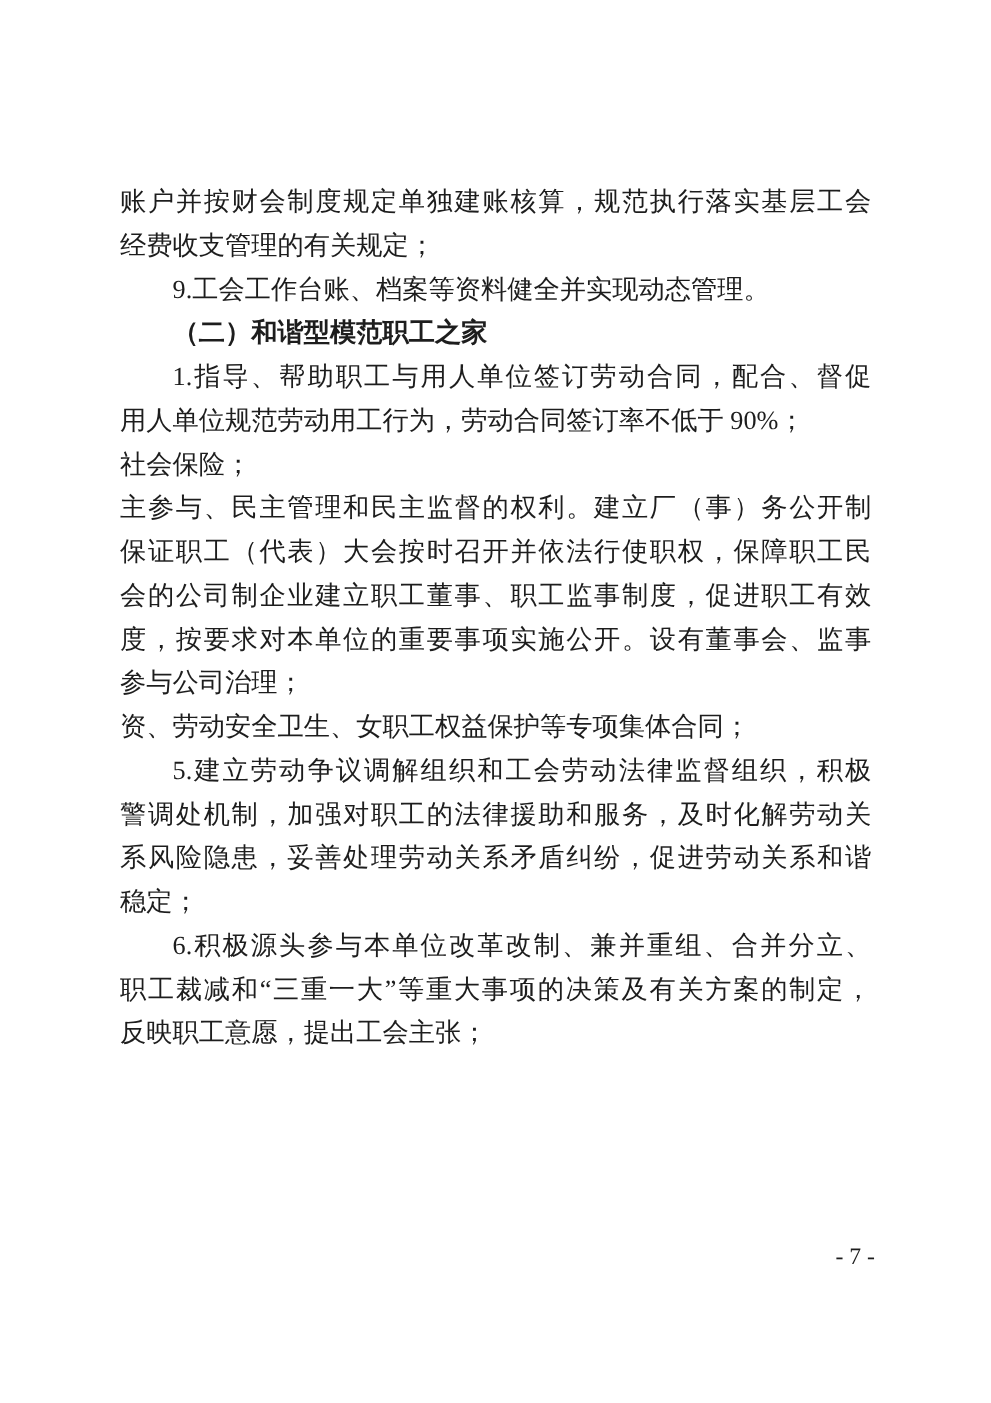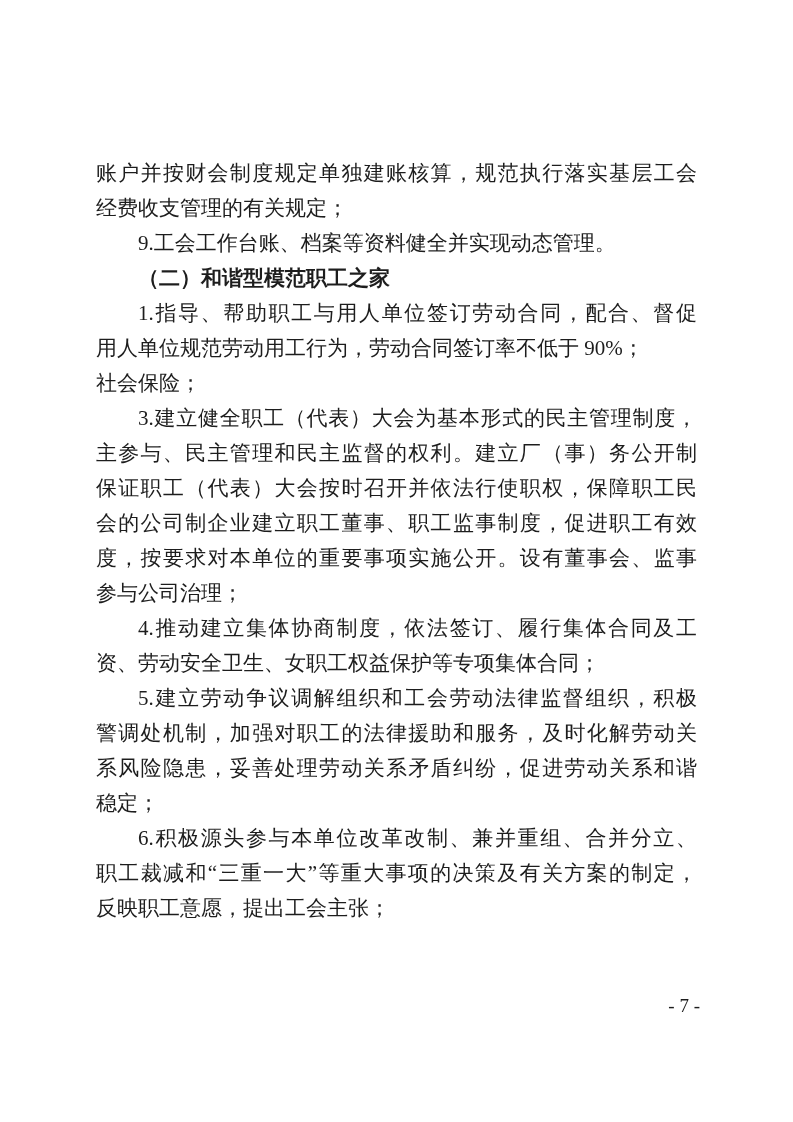--- a/index.html
+++ b/index.html
@@ -8,21 +8,21 @@
     width:793px;
     height:1122px;
     background:#ffffff;
     font-family:"Liberation Serif","DejaVu Serif",serif;
     color:#1d1d1d;
     overflow:hidden;
   }
   .content{
     position:absolute;
     left:96px;
-    top:156px;
+    top:144px;
     width:601px;
   }
   .ln{
     height:35px;
     line-height:35px;
     font-size:21px;
     text-align:justify;
     text-justify:inter-character;
     white-space:nowrap;
   }
@@ -52,27 +52,25 @@
 
 <div class="page">
   <div class="content">
     <div class="ln fill">账户并按财会制度规定单独建账核算，规范执行落实基层工会</div>
     <div class="ln">经费收支管理的有关规定；</div>
     <div class="ln ind">9.工会工作台账、档案等资料健全并实现动态管理。</div>
     <div class="ln ind heading">（二）和谐型模范职工之家</div>
     <div class="ln ind fill">1.指导、帮助职工与用人单位签订劳动合同，配合、督促</div>
     <div class="ln">用人单位规范劳动用工行为，劳动合同签订率不低于 90%；</div>
     <div class="ln">社会保险；</div>
-    <div class="ln ind fill">3.建立健全职工（代表）大会为基本形式的民主管理制度，</div>
     <div class="ln fill">主参与、民主管理和民主监督的权利。建立厂（事）务公开制</div>
     <div class="ln fill">保证职工（代表）大会按时召开并依法行使职权，保障职工民</div>
     <div class="ln fill">会的公司制企业建立职工董事、职工监事制度，促进职工有效</div>
     <div class="ln fill">度，按要求对本单位的重要事项实施公开。设有董事会、监事</div>
     <div class="ln">参与公司治理；</div>
-    <div class="ln ind fill">4.推动建立集体协商制度，依法签订、履行集体合同及工</div>
     <div class="ln">资、劳动安全卫生、女职工权益保护等专项集体合同；</div>
     <div class="ln ind fill">5.建立劳动争议调解组织和工会劳动法律监督组织，积极</div>
     <div class="ln fill">警调处机制，加强对职工的法律援助和服务，及时化解劳动关</div>
     <div class="ln fill">系风险隐患，妥善处理劳动关系矛盾纠纷，促进劳动关系和谐</div>
     <div class="ln">稳定；</div>
     <div class="ln ind fill">6.积极源头参与本单位改革改制、兼并重组、合并分立、</div>
     <div class="ln fill">职工裁减和“三重一大”等重大事项的决策及有关方案的制定，</div>
     <div class="ln">反映职工意愿，提出工会主张；</div>
   </div>
   <div class="page-number">- 7 -</div>

